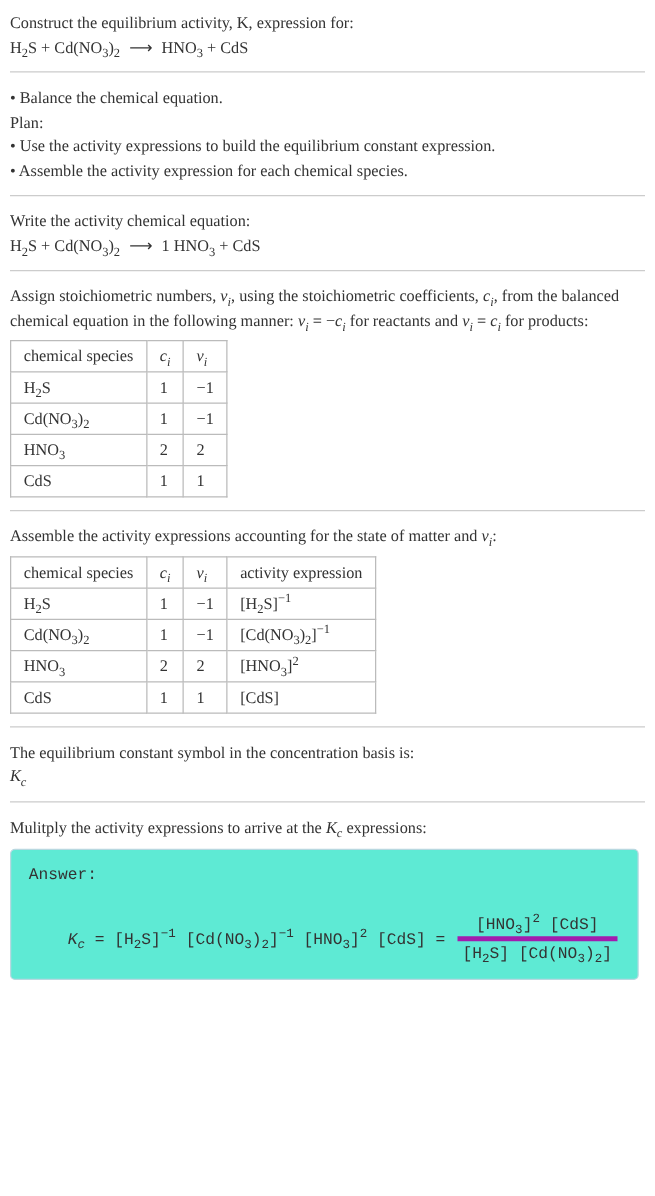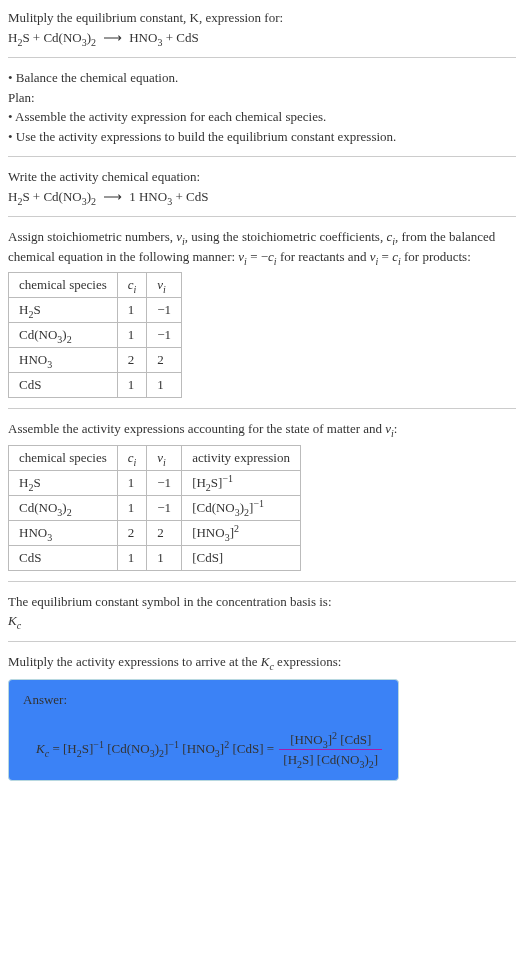--- a/index.html
+++ b/index.html
@@ -44,67 +44,68 @@
   }
   sup {
     font-size: 10px;
     vertical-align: super;
     line-height: 0;
   }
   .ital {
     font-style: italic;
   }
   .answer-box {
-    background: #3b82f6;
+    background: #5eead4;
     border: 1px solid #b8d8e0;
     border-radius: 4px;
     padding: 10px 14px;
     margin-top: 8px;
     display: inline-block;
+    font-family: Liberation Mono, monospace;
   }
   .frac {
     display: inline-block;
     vertical-align: middle;
     text-align: center;
     margin: 0 2px;
   }
   .frac .num {
     display: block;
-    border-bottom: 1px solid #a21caf;
+    border-bottom: 4px solid #a21caf;
     padding: 0 4px;
   }
   .frac .den {
     display: block;
     padding: 0 4px;
   }
   .arrow::before {
     content: "\27F6";
     margin: 0 4px;
   }
 </style>
 </head>
 <body>
 
 <div class="section">
   <div class="line">
-    <span>Mulitply the equilibrium constant, K, expression for:</span>
+    <span>Construct the equilibrium activity, K, expression for:</span>
   </div>
   <div class="line">
     <span><span>H</span><sub>2</sub><span>S + Cd(NO</span><sub>3</sub><span>)</span><sub>2</sub></span>
     <span class="arrow"></span>
     <span><span>HNO</span><sub>3</sub><span> + CdS</span></span>
   </div>
 </div>
 <hr>
 
 <div class="section">
   <div class="line">• Balance the chemical equation.</div>
   <div class="line">Plan:</div>
+  <div class="line">• Use the activity expressions to build the equilibrium constant expression.</div>
   <div class="line">• Assemble the activity expression for each chemical species.</div>
-  <div class="line">• Use the activity expressions to build the equilibrium constant expression.</div>
 </div>
 <hr>
 
 <div class="section">
   <div class="line">Write the activity chemical equation:</div>
   <div class="line">
     <span><span>H</span><sub>2</sub><span>S + Cd(NO</span><sub>3</sub><span>)</span><sub>2</sub></span>
     <span class="arrow"></span>
     <span><span>1 HNO</span><sub>3</sub><span> + CdS</span></span>
   </div>

